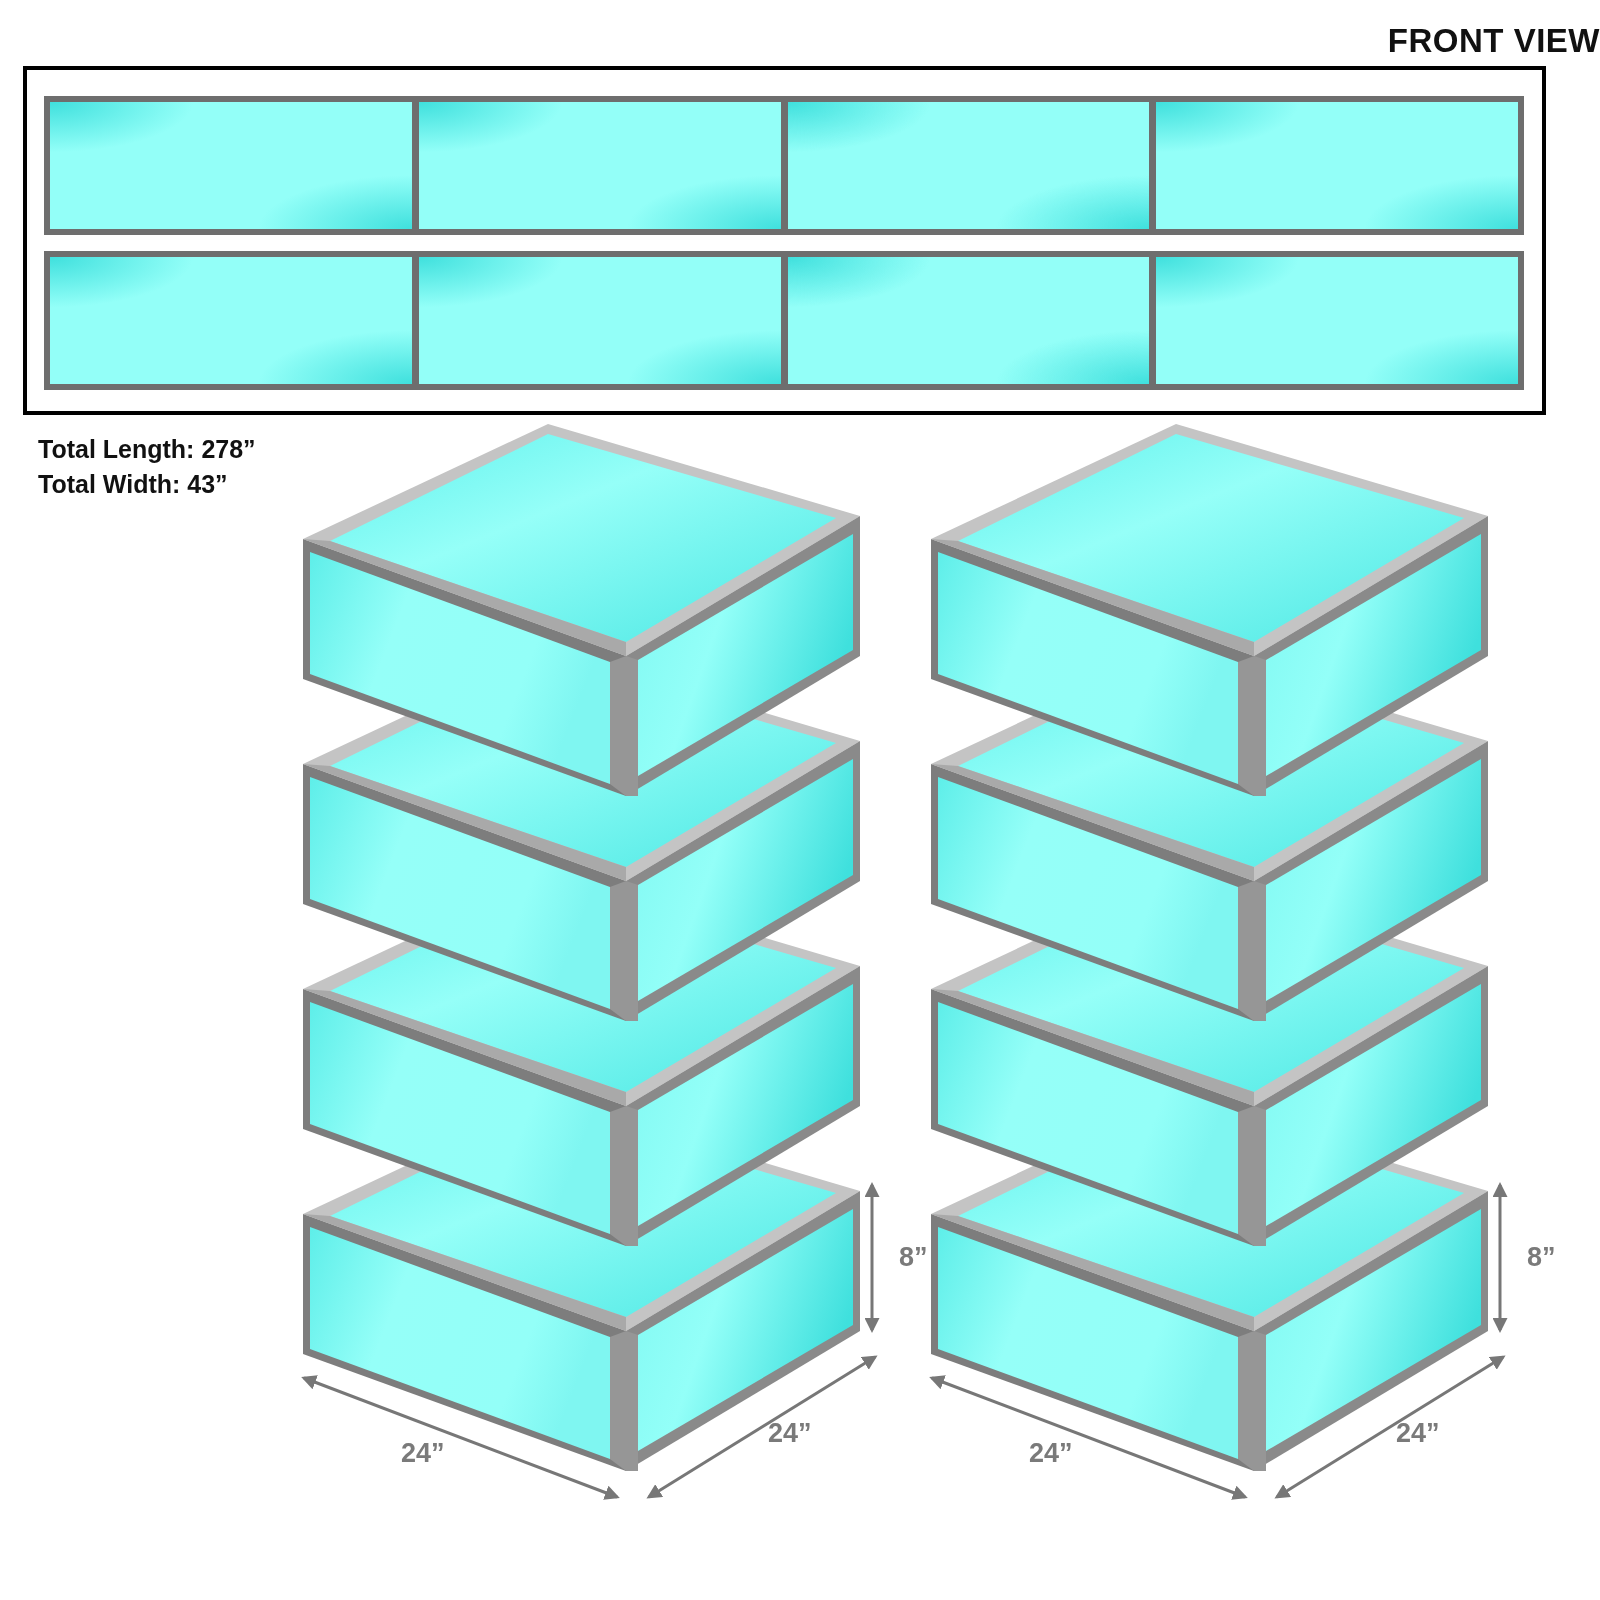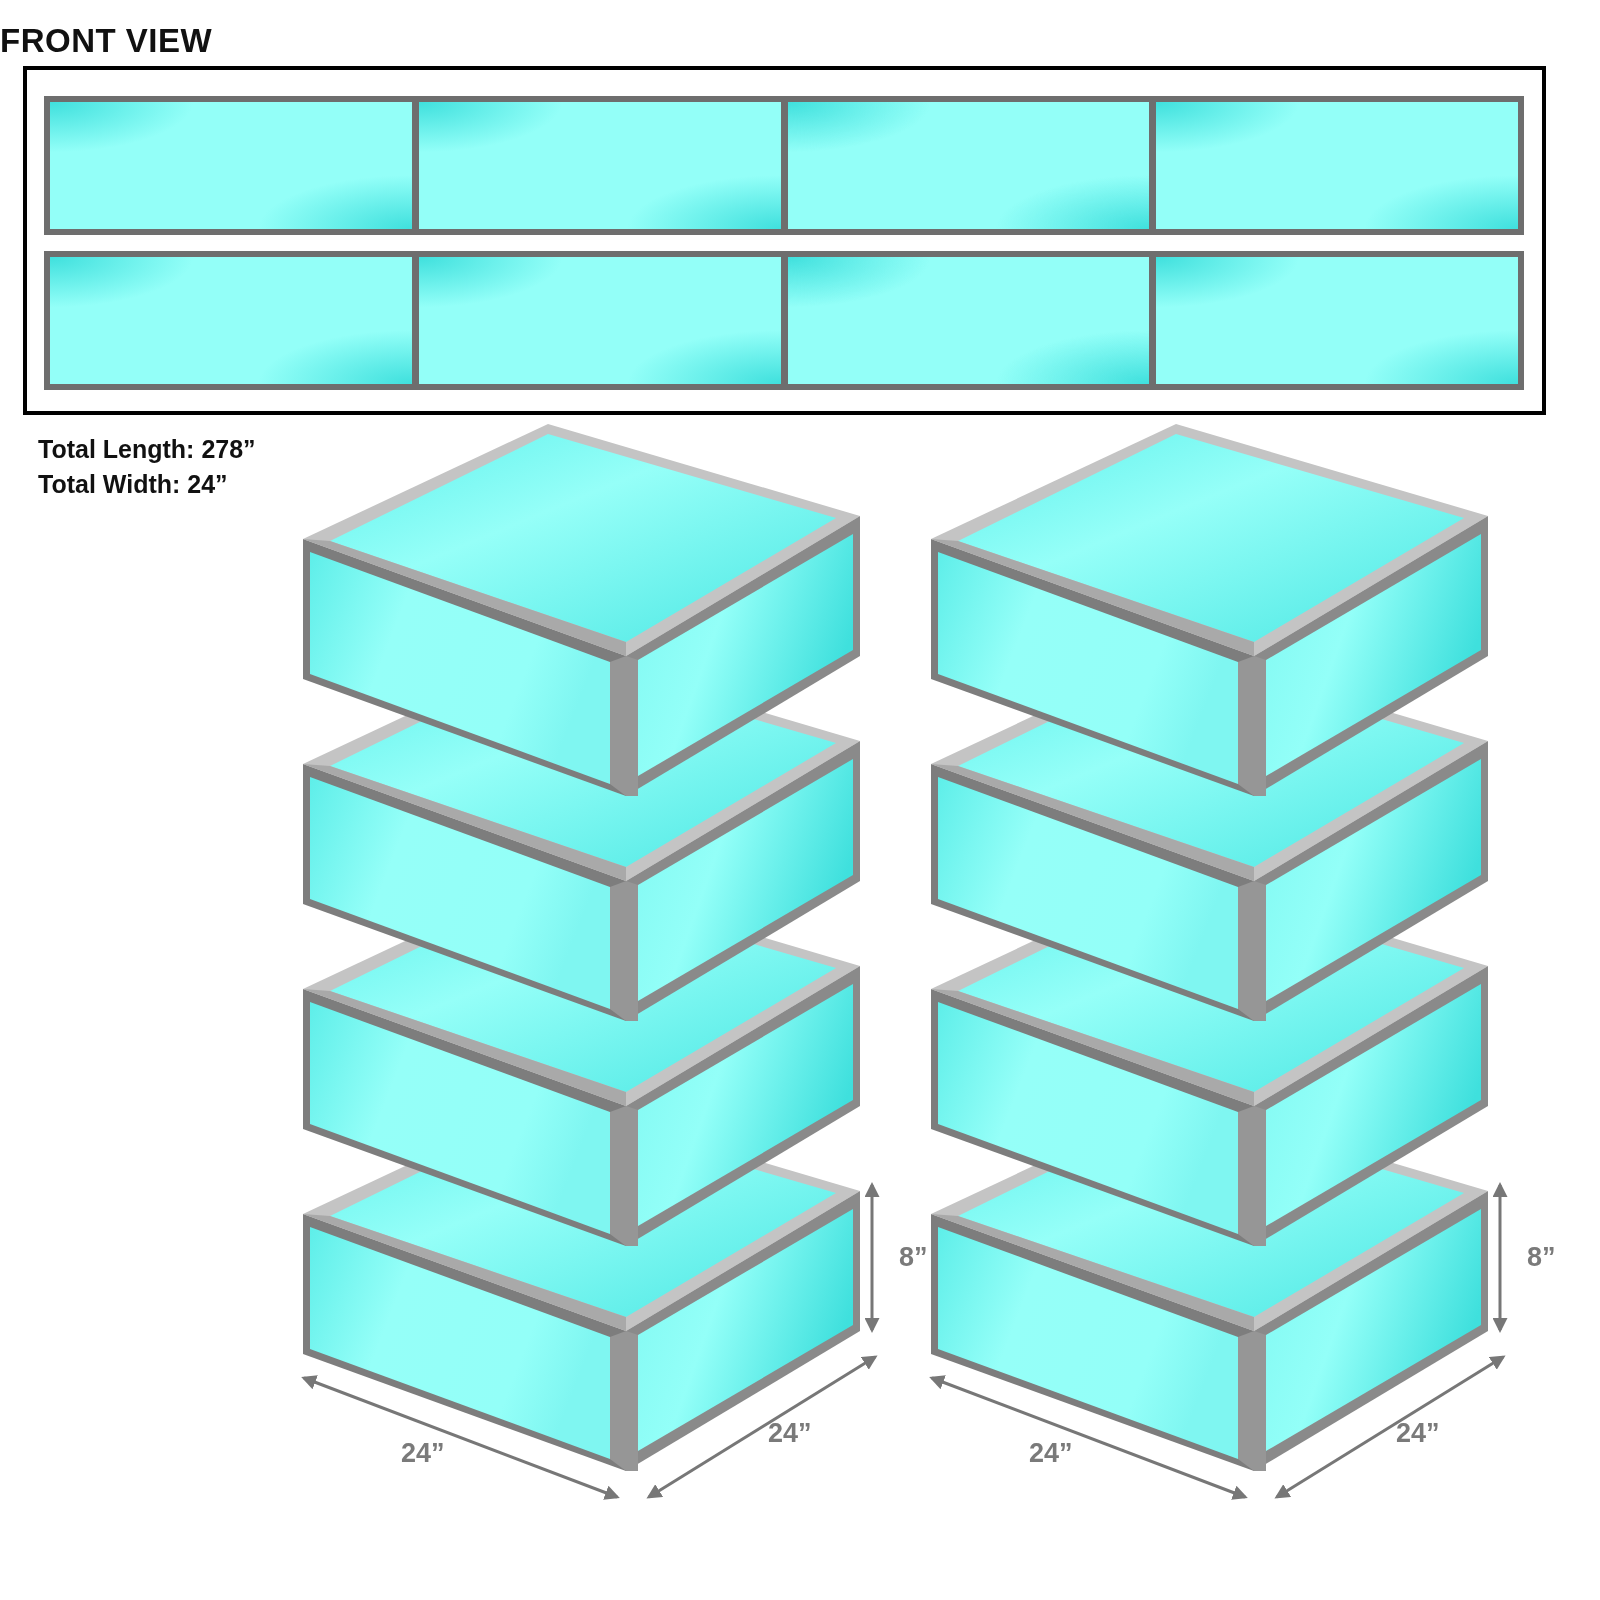--- a/index.html
+++ b/index.html
@@ -1,17 +1,17 @@
 <!DOCTYPE html>
 <html><head>
 <meta charset="utf-8">
 <style>
   html, body { margin: 0; padding: 0; background: #ffffff; }
   body { width: 1600px; height: 1600px; position: relative; overflow: hidden; font-family: "Liberation Sans", "DejaVu Sans", sans-serif; }
-  .title { position: absolute; left: 0; top: 22px; width: 1600px; text-align: left; font-size: 33px; font-weight: bold; color: #111; letter-spacing: 0.5px; }
+  .title { position: absolute; left: 0; top: 22px; width: 1600px; text-align: right; font-size: 33px; font-weight: bold; color: #111; letter-spacing: 0.5px; }
   .front-frame { position: absolute; left: 23px; top: 66px; width: 1523px; height: 349px; border: 4px solid #000; box-sizing: border-box; }
   .panel-row { position: absolute; left: 44px; width: 1480px; height: 139px; background: #6e6e6e; box-sizing: border-box; padding: 6px; display: flex; gap: 7px; }
   .panel-row.r1 { top: 96px; }
   .panel-row.r2 { top: 251px; }
   .panel { flex: 1; background: radial-gradient(ellipse at 0% 0%, #3fe0dd 0%, rgba(63,224,221,0) 28%), radial-gradient(ellipse at 100% 100%, #3fe0dd 0%, rgba(63,224,221,0) 30%), #93fff8; }
   .totals { position: absolute; left: 38px; top: 432px; font-size: 25px; font-weight: bold; color: #111; line-height: 35px; }
   svg.iso { position: absolute; left: 0; top: 0; }
   .dim { font-family: "Liberation Sans", "DejaVu Sans", sans-serif; font-weight: bold; font-size: 27px; fill: #7a7a7a; }
 </style>
 </head>
@@ -28,21 +28,21 @@
 </div>
 <div class="panel-row r2">
   <div class="panel"></div>
   <div class="panel"></div>
   <div class="panel"></div>
   <div class="panel"></div>
 </div>
 
 <div class="totals">
   <div>Total Length: 278”</div>
-  <div>Total Width: 24”</div>
+  <div>Total Width: 43”</div>
 </div>
 
 <svg class="iso" width="1600" height="1600" viewBox="0 0 1600 1600">
   <defs>
     <linearGradient id="gLeftFace" x1="0" y1="0" x2="1" y2="0.3">
       <stop offset="0" stop-color="#5eeee9"></stop>
       <stop offset="0.35" stop-color="#95fff8"></stop>
       <stop offset="0.8" stop-color="#93fff8"></stop>
       <stop offset="1" stop-color="#7ff6f1"></stop>
     </linearGradient>

